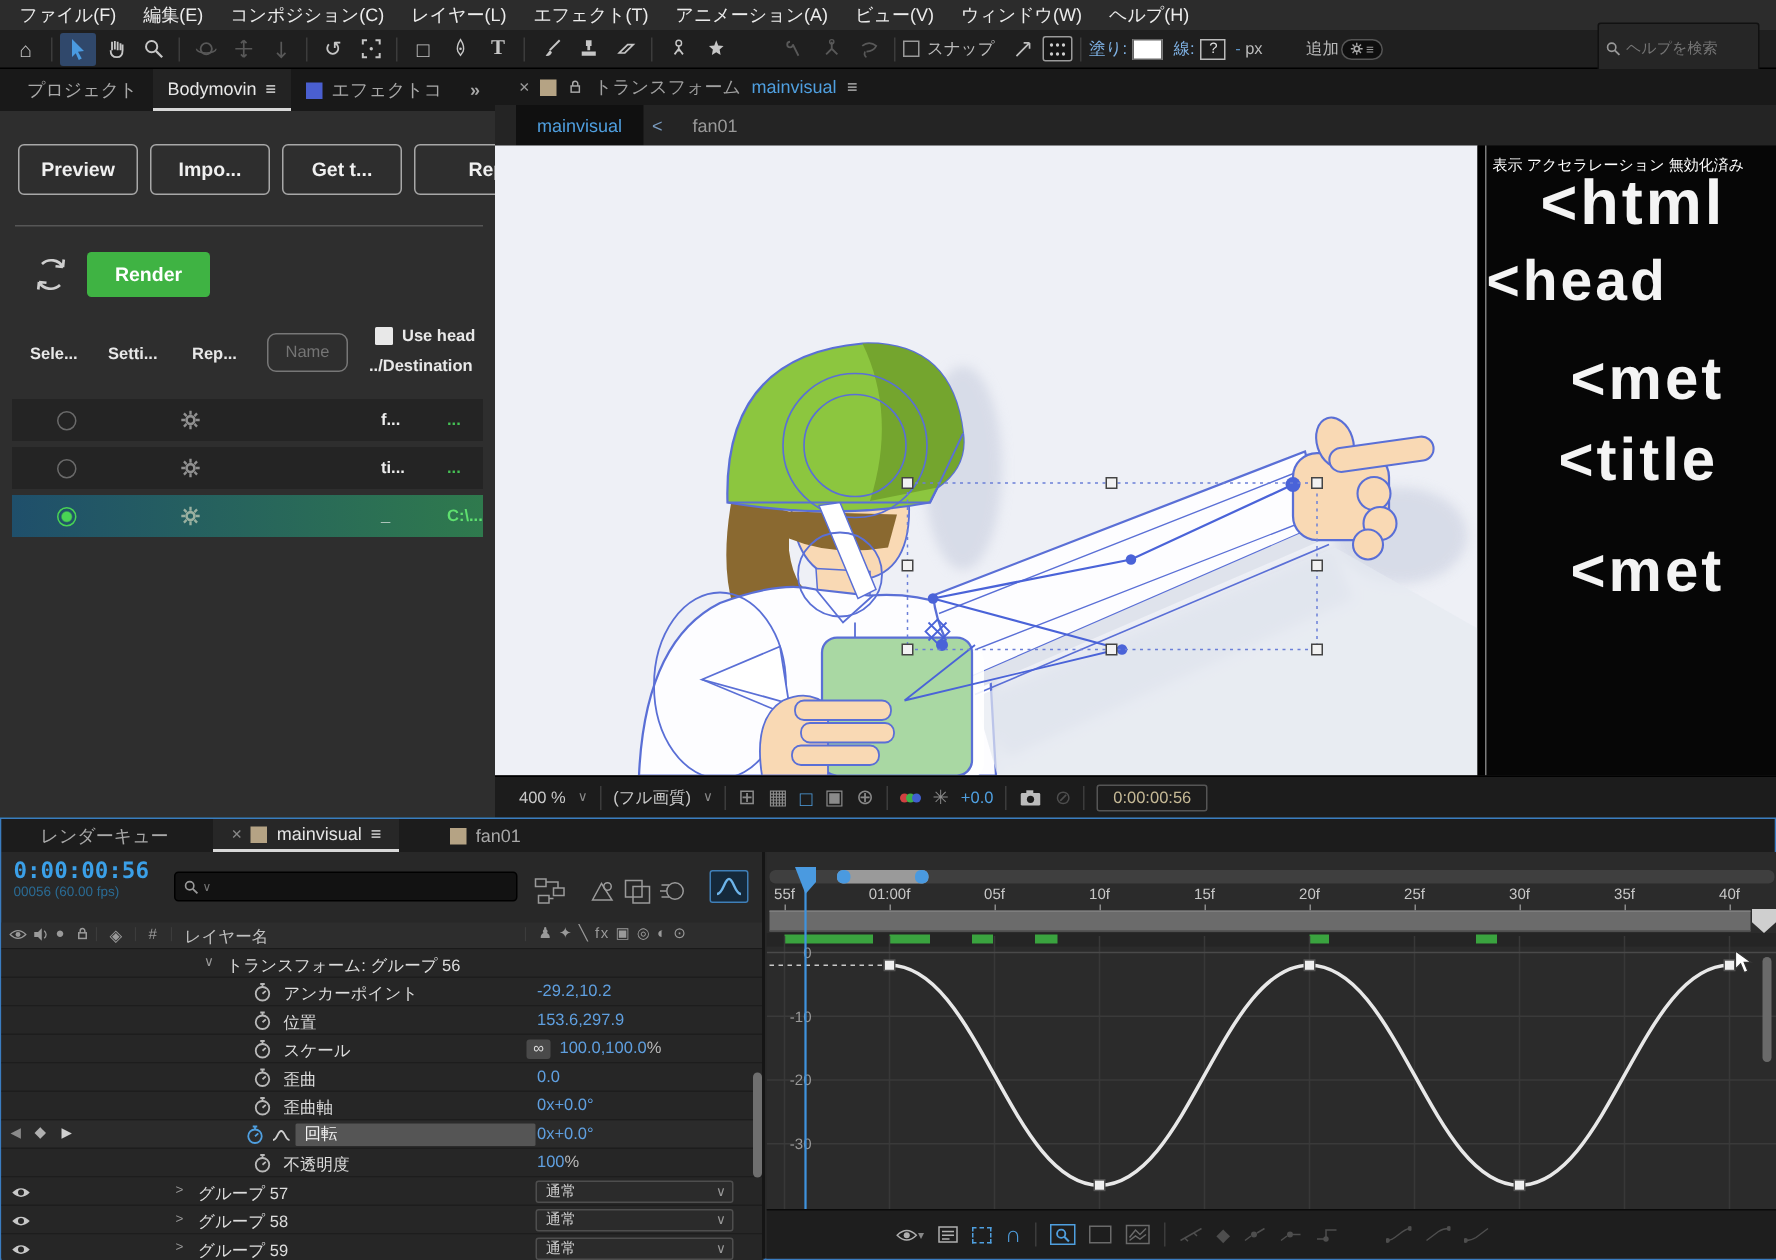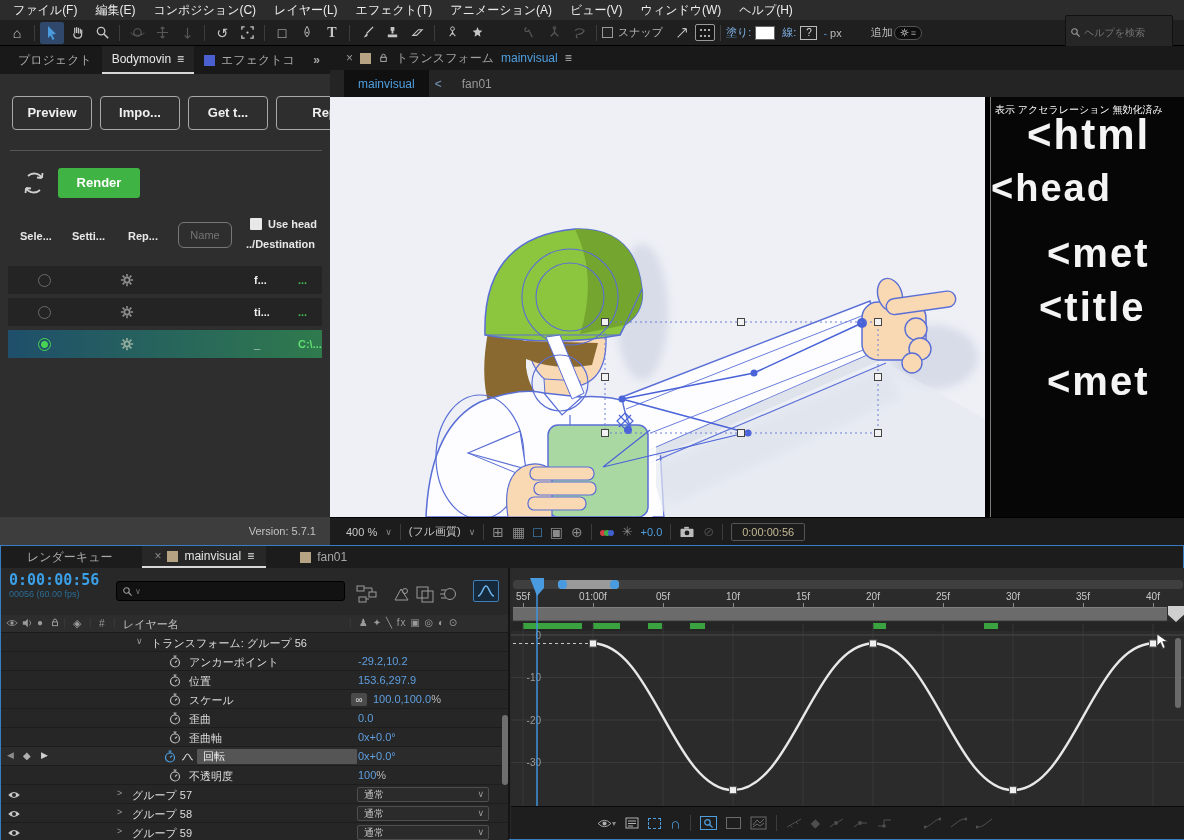--- a/index.html
+++ b/index.html
@@ -323,21 +323,20 @@
     </div>
     <div class="btrow" style="top:284px;background:linear-gradient(90deg,#1f4f6b,#2f7a4d)">
       <div class="radio on"></div>
       <svg class="ab" style="left:112px" width="14" height="14" viewBox="0 0 16 16">
           <circle cx="8" cy="8" r="3" stroke="#9ab0a0" stroke-width="2" fill="none"></circle>
           <path d="M8 1 v3 M8 12 v3 M1 8 h3 M12 8 h3 M3 3 l2 2 M11 11 l2 2 M13 3 l-2 2 M5 11 l-2 2" stroke="#9ab0a0" stroke-width="1.8"></path>
         </svg>
       <span class="rowname">_</span>
       <span class="rowdots" style="color:#5fe06f">C:\...</span>
     </div>
-    <div id="pfooter">Version: 5.7.1</div>
   </div>
 
   <div id="center">
     <div id="ctabbar">
       <span style="color:#999">×</span>
       <span class="tansq"></span>
       <svg width="11" height="12" viewBox="0 0 16 16">
           <rect x="4" y="7" width="8" height="6" stroke="#aaa" fill="none" stroke-width="1.4"></rect>
           <path d="M5.5 7 v-2 a2.5 2.5 0 0 1 5 0 v2" stroke="#aaa" stroke-width="1.4" fill="none"></path>
         </svg>

